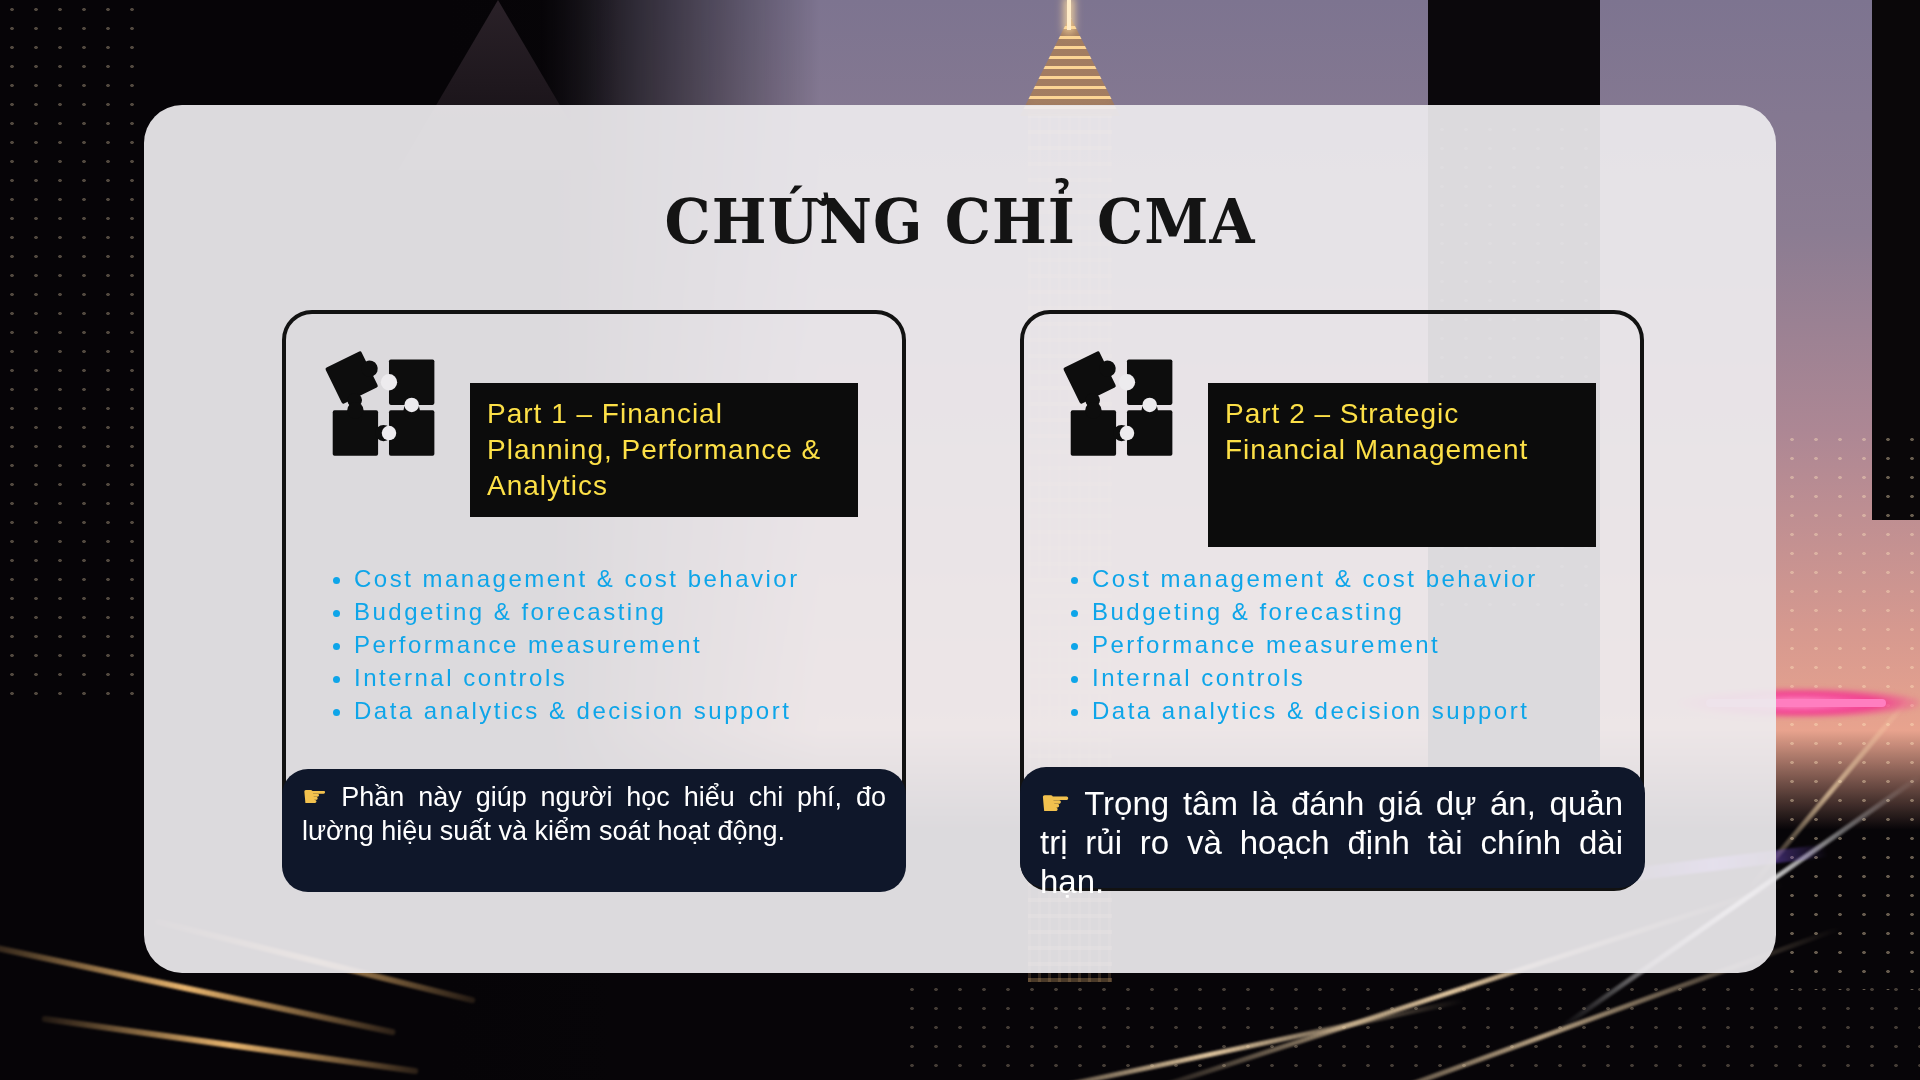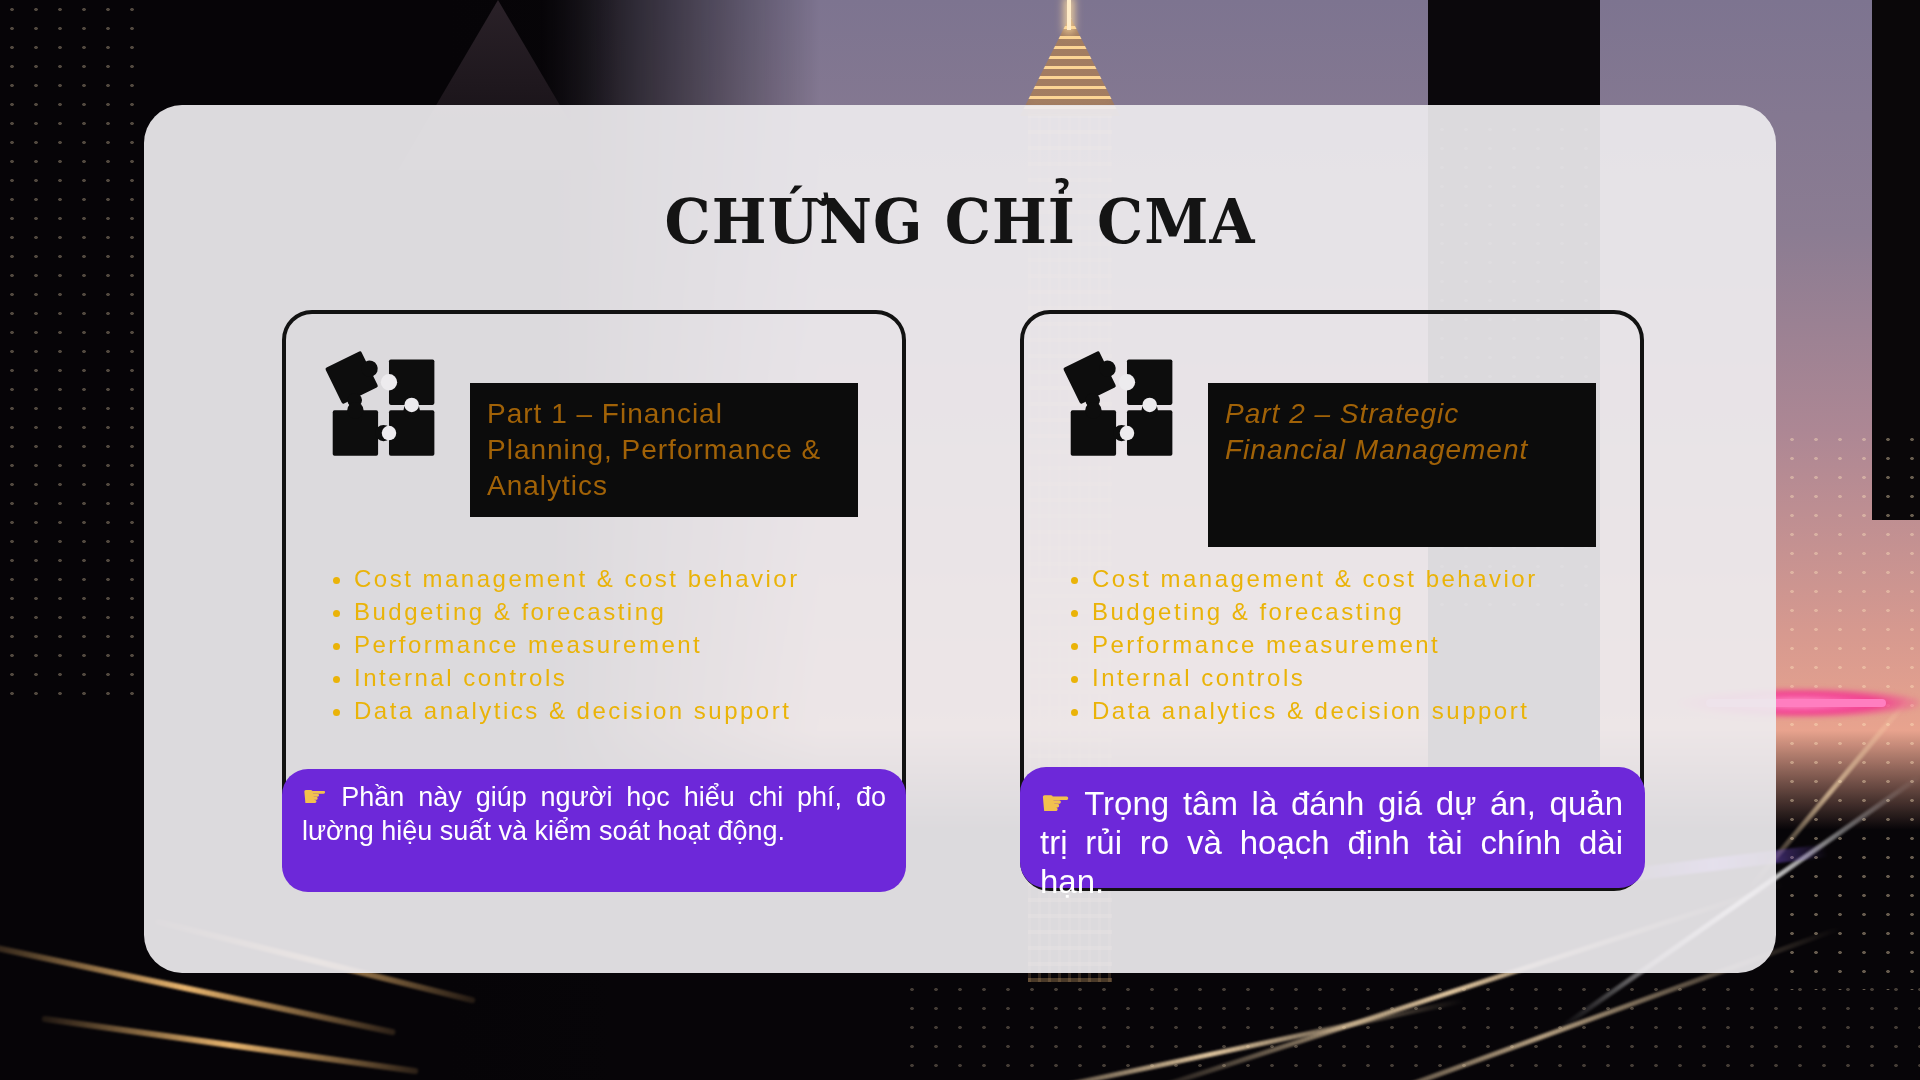--- a/index.html
+++ b/index.html
@@ -97,32 +97,32 @@
   .card {
     position:absolute; top:310px; width:624px; height:581px; box-sizing:border-box;
     border:4px solid #121212; border-radius:30px;
   }
   .card.c1 { left:282px; }
   .card.c2 { left:1020px; }
   .puzzle { position:absolute; left:34px; top:30px; width:118px; height:120px; }
   .part-header {
     position:absolute; left:184px; top:69px; width:388px; min-height:130px;
     box-sizing:border-box; padding:13px 17px;
-    background:#0c0c0c; color:#a16207;
+    background:#0c0c0c; color:#fde047;
     font-size:28px; line-height:36px; letter-spacing:1px;
   }
-  .card.c2 .part-header { height:164px;font-style:italic; }
+  .card.c2 .part-header { height:164px; }
   .bullets {
     position:absolute; left:42px; top:248px; margin:0; padding-left:26px;
-    font-size:24px; line-height:33px; letter-spacing:2.5px; color:#eab308;
+    font-size:24px; line-height:33px; letter-spacing:2.5px; color:#0ea5e9;
   }
   .bullets li { margin:0; }
   
   .note {
-    position:absolute; box-sizing:border-box; background:#6d28d9; color:#ffffff;
+    position:absolute; box-sizing:border-box; background:#0f172a; color:#ffffff;
     border-radius:26px; text-align:justify;
   }
   .note.n1 { left:282px; top:769px; width:624px; height:123px; padding:11px 20px 0 20px;
              font-size:27px; line-height:34px; }
   .note.n2 { left:1020px; top:767px; width:625px; height:121px; padding:17px 22px 0 20px;
              font-size:33px; line-height:39px; }
   .hand { color:#f2c14e; font-family:"DejaVu Sans", sans-serif; font-size:1.05em; }
 </style>
 </head>
 <body>

